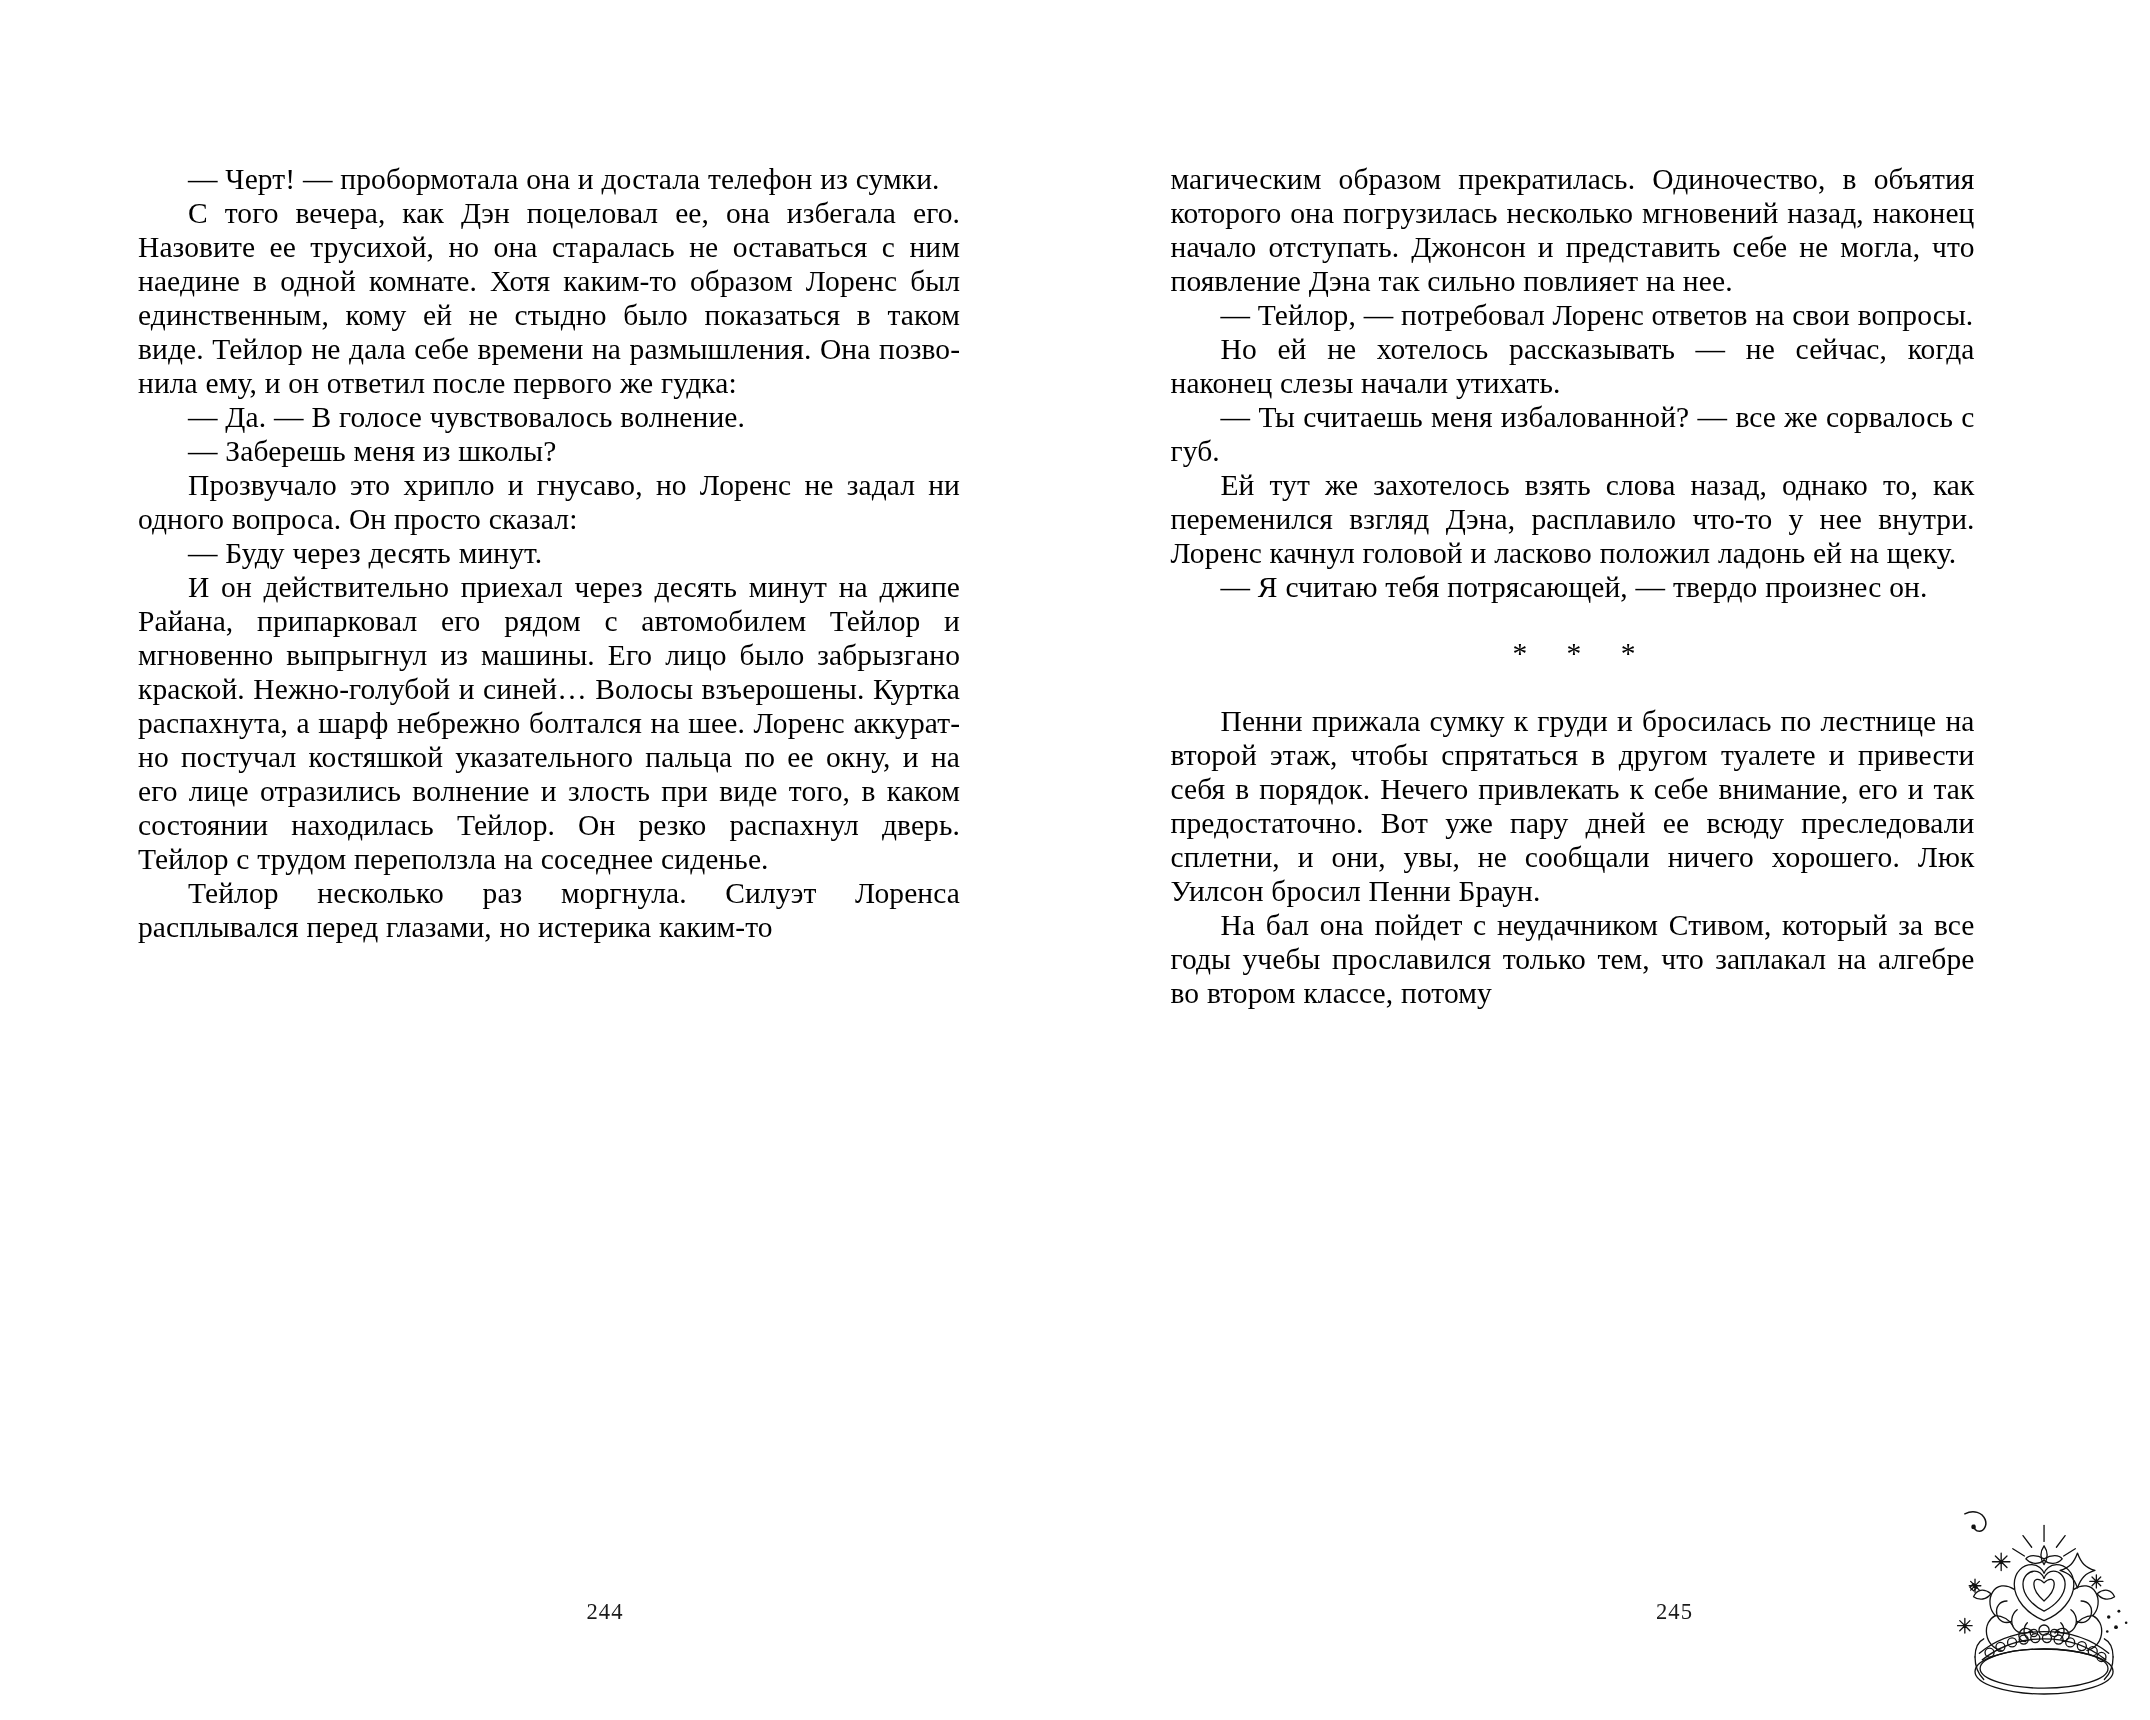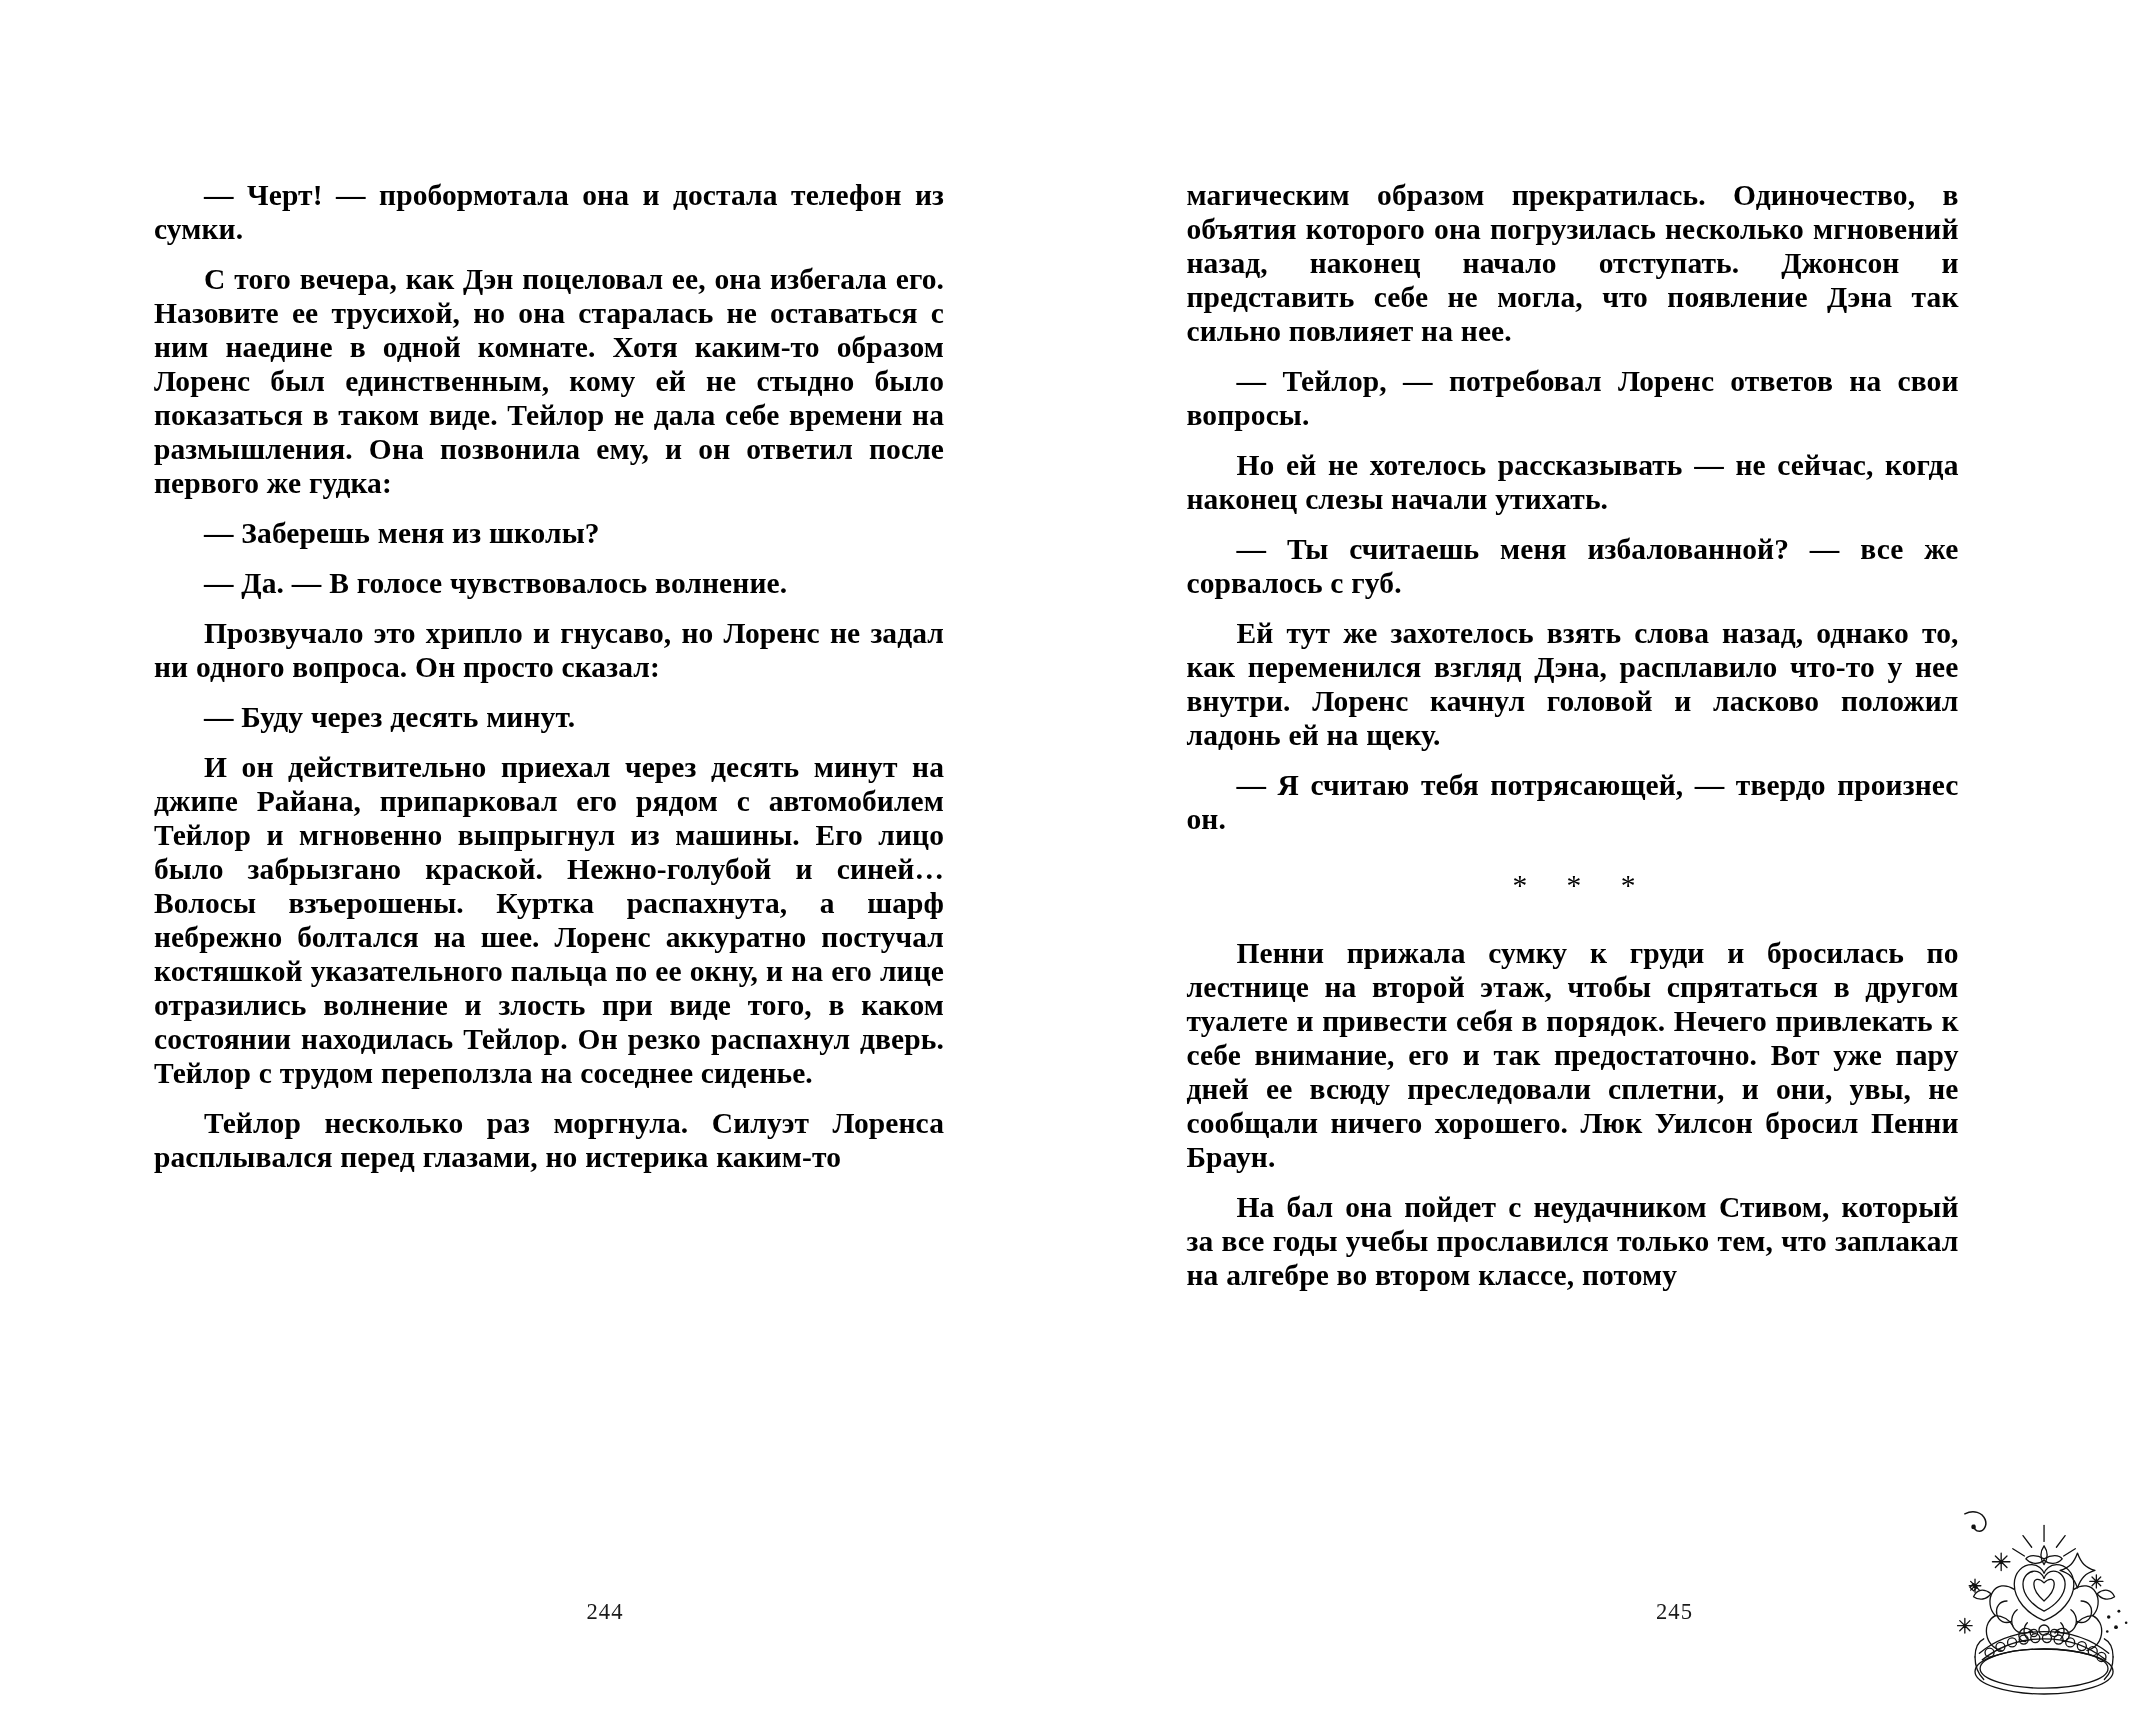--- a/index.html
+++ b/index.html
@@ -37,30 +37,30 @@
     left: 138px;
     width: 822px;
   }
 
   .page-right .text-col {
     left: 95px;
     width: 804px;
   }
 
   p.para {
-    margin: 16px;
+    margin: 0;
     text-align: justify;
     text-align-last: left;
     text-indent: 50px;
     font-size: 29.5px;
     line-height: 34px;
     letter-spacing: 0.1px;
     word-spacing: 0.3px;
     hyphens: manual;
-    font-weight: 700;
+    font-weight: 400;
   }
 
   p.para.no-indent {
     text-indent: 0;
   }
 
   .scene-break {
     text-align: center;
     font-size: 29.5px;
     line-height: 34px;
@@ -110,22 +110,22 @@
 </style>
 </head>
 <body>
 
 <div class="spread">
 
   <div class="page page-left">
     <div class="text-col">
       <p class="para">— Черт! — пробормотала она и достала теле­фон из сумки.</p>
       <p class="para">С того вечера, как Дэн поцеловал ее, она избега­ла его. Назовите ее трусихой, но она старалась не оставаться с ним наедине в одной комнате. Хотя каким-то образом Лоренс был единственным, кому ей не стыдно было показаться в таком виде. Тейлор не дала себе времени на размышления. Она позво­нила ему, и он ответил после первого же гудка:</p>
+      <p class="para">— Да. — В голосе чувствовалось волнение.</p>
       <p class="para">— Заберешь меня из школы?</p>
-      <p class="para">— Да. — В голосе чувствовалось волнение.</p>
       <p class="para">Прозвучало это хрипло и гнусаво, но Лоренс не задал ни одного вопроса. Он просто сказал:</p>
       <p class="para">— Буду через десять минут.</p>
       <p class="para">И он действительно приехал через десять минут на джипе Райана, припарковал его рядом с автомо­билем Тейлор и мгновенно выпрыгнул из машины. Его лицо было забрызгано краской. Нежно-голубой и синей… Волосы взъерошены. Куртка распахнута, а шарф небрежно болтался на шее. Лоренс аккурат­но постучал костяшкой указательного пальца по ее окну, и на его лице отразились волнение и злость при виде того, в каком состоянии находилась Тей­лор. Он резко распахнул дверь. Тейлор с трудом пе­реползла на соседнее сиденье.</p>
       <p class="para">Тейлор несколько раз моргнула. Силуэт Лоренса расплывался перед глазами, но истерика каким-то</p>
     </div>
     <div class="folio">244</div>
   </div>
 
   <div class="page page-right">
     <div class="text-col">

